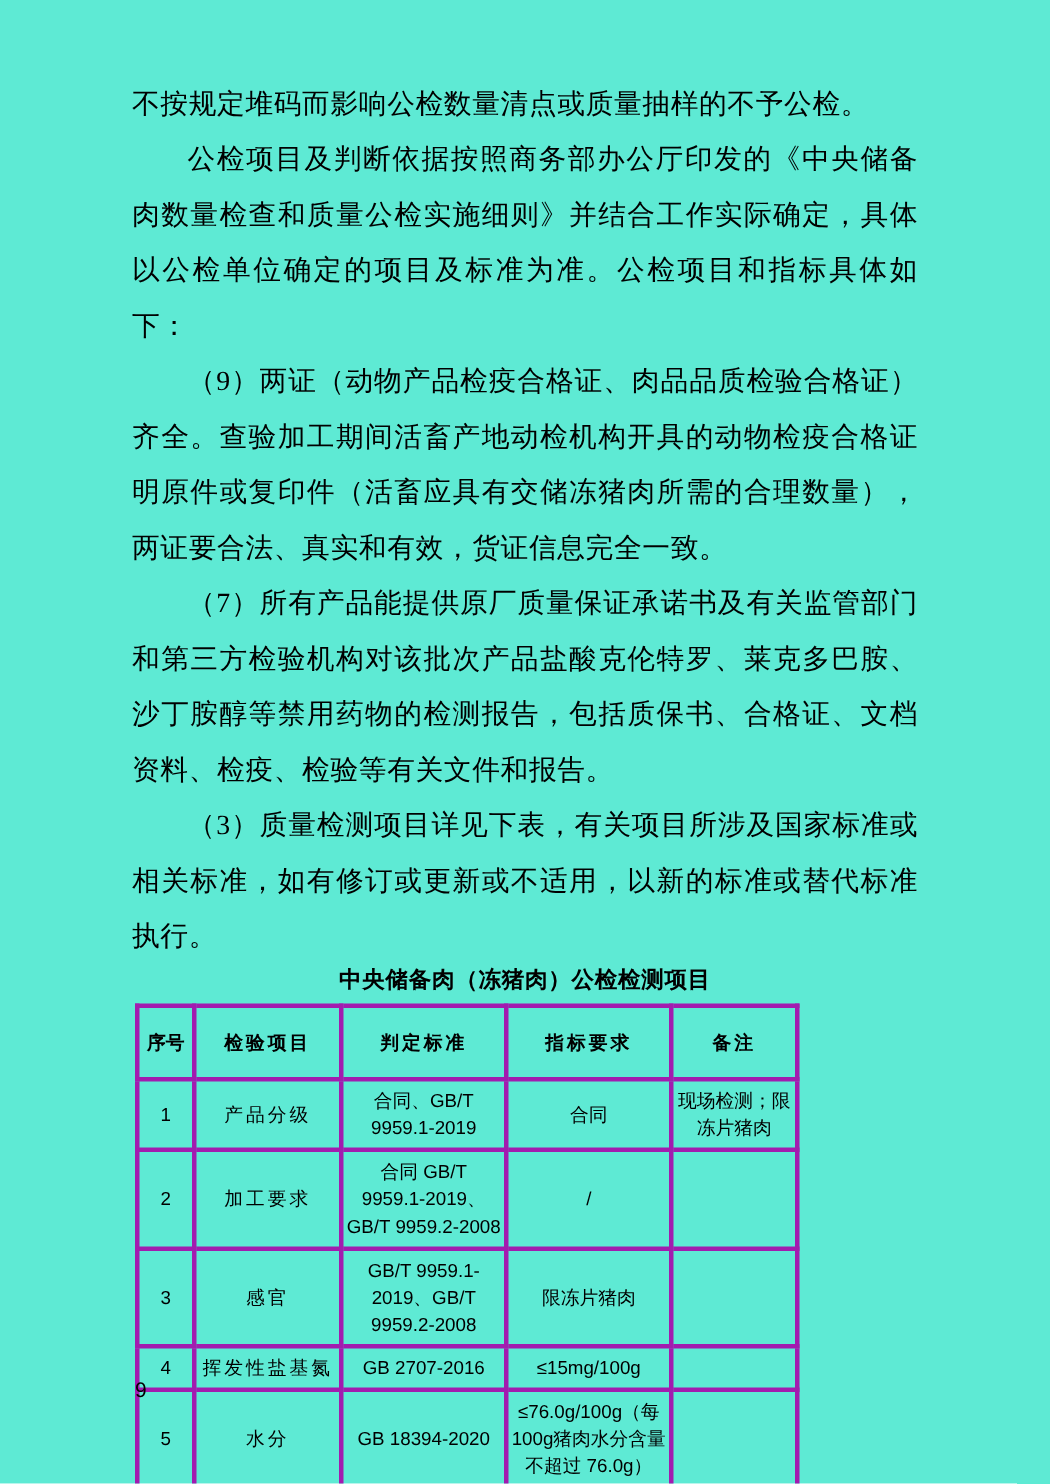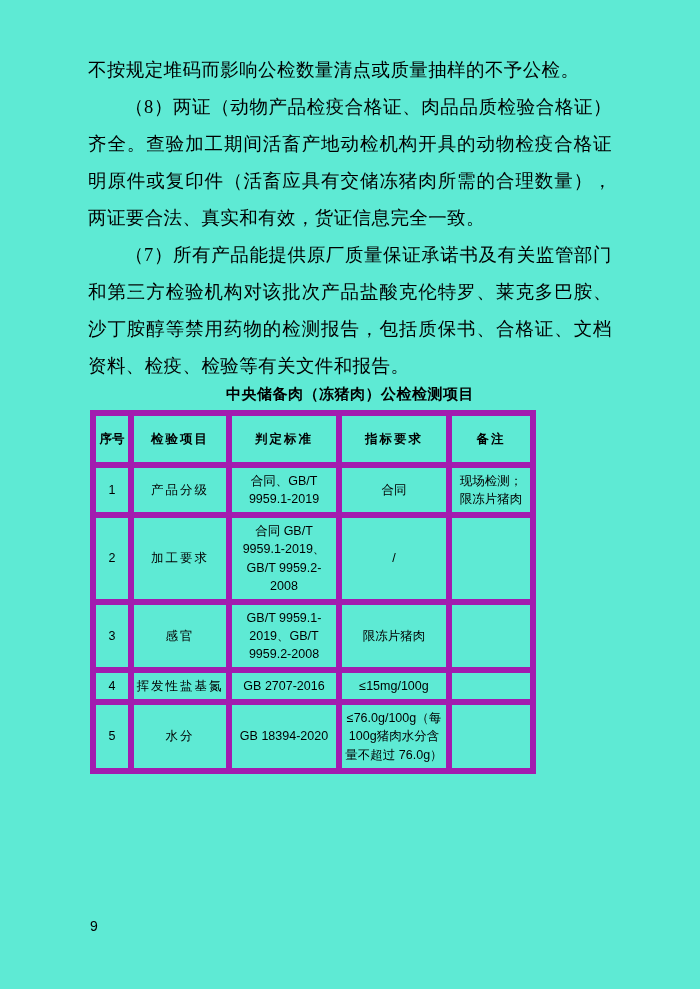--- a/index.html
+++ b/index.html
@@ -49,21 +49,21 @@
     font-family: "Liberation Sans", sans-serif;
     letter-spacing: 0.5px;
   }
   table.check {
     border-collapse: collapse;
     width: 440px;
     margin-left: 2px;
     table-layout: fixed;
   }
   table.check th, table.check td {
-    border: 6px solid #a21caf;
+    border: 3px solid #a21caf;
     text-align: center;
     vertical-align: middle;
     font-size: 12.5px;
     font-family: "Liberation Sans", sans-serif;
     padding: 4px 2px;
     line-height: 1.45;
     word-break: break-word;
   }
   table.check th {
     font-weight: bold;
@@ -94,22 +94,24 @@
     letter-spacing: 2px;
   }
 </style>
 </head>
 <body>
 
 <div class="page">
   <div class="content">
 
     <p class="para">不按规定堆码而影响公检数量清点或质量抽样的不予公检。</p>
-    <p class="para indent">（8）两证（动物产品检疫合格证、肉品品质检验合格证）齐全。查验加工期间活畜产地动检机构开具的动物检疫合格证明原件或复印件（活畜应具有交储冻猪肉所需的合理数量），两证要合法、真实和有效，货证信息完全一致。</p>
+    <p class="para indent">公检项目及判断依据按照商务部办公厅印发的《中央储备肉数量检查和质量公检实施细则》并结合工作实际确定，具体以公检单位确定的项目及标准为准。公检项目和指标具体如下：</p>
+    <p class="para indent">（9）两证（动物产品检疫合格证、肉品品质检验合格证）齐全。查验加工期间活畜产地动检机构开具的动物检疫合格证明原件或复印件（活畜应具有交储冻猪肉所需的合理数量），两证要合法、真实和有效，货证信息完全一致。</p>
     <p class="para indent">（7）所有产品能提供原厂质量保证承诺书及有关监管部门和第三方检验机构对该批次产品盐酸克伦特罗、莱克多巴胺、沙丁胺醇等禁用药物的检测报告，包括质保书、合格证、文档资料、检疫、检验等有关文件和报告。</p>
+    <p class="para indent">（3）质量检测项目详见下表，有关项目所涉及国家标准或相关标准，如有修订或更新或不适用，以新的标准或替代标准执行。</p>
 
     <div class="table-title">中央储备肉（冻猪肉）公检检测项目</div>
 
     <table class="check">
       <colgroup>
         <col class="c0">
           <col class="c1">
           <col class="c2">
           <col class="c3">
           <col class="c4">

